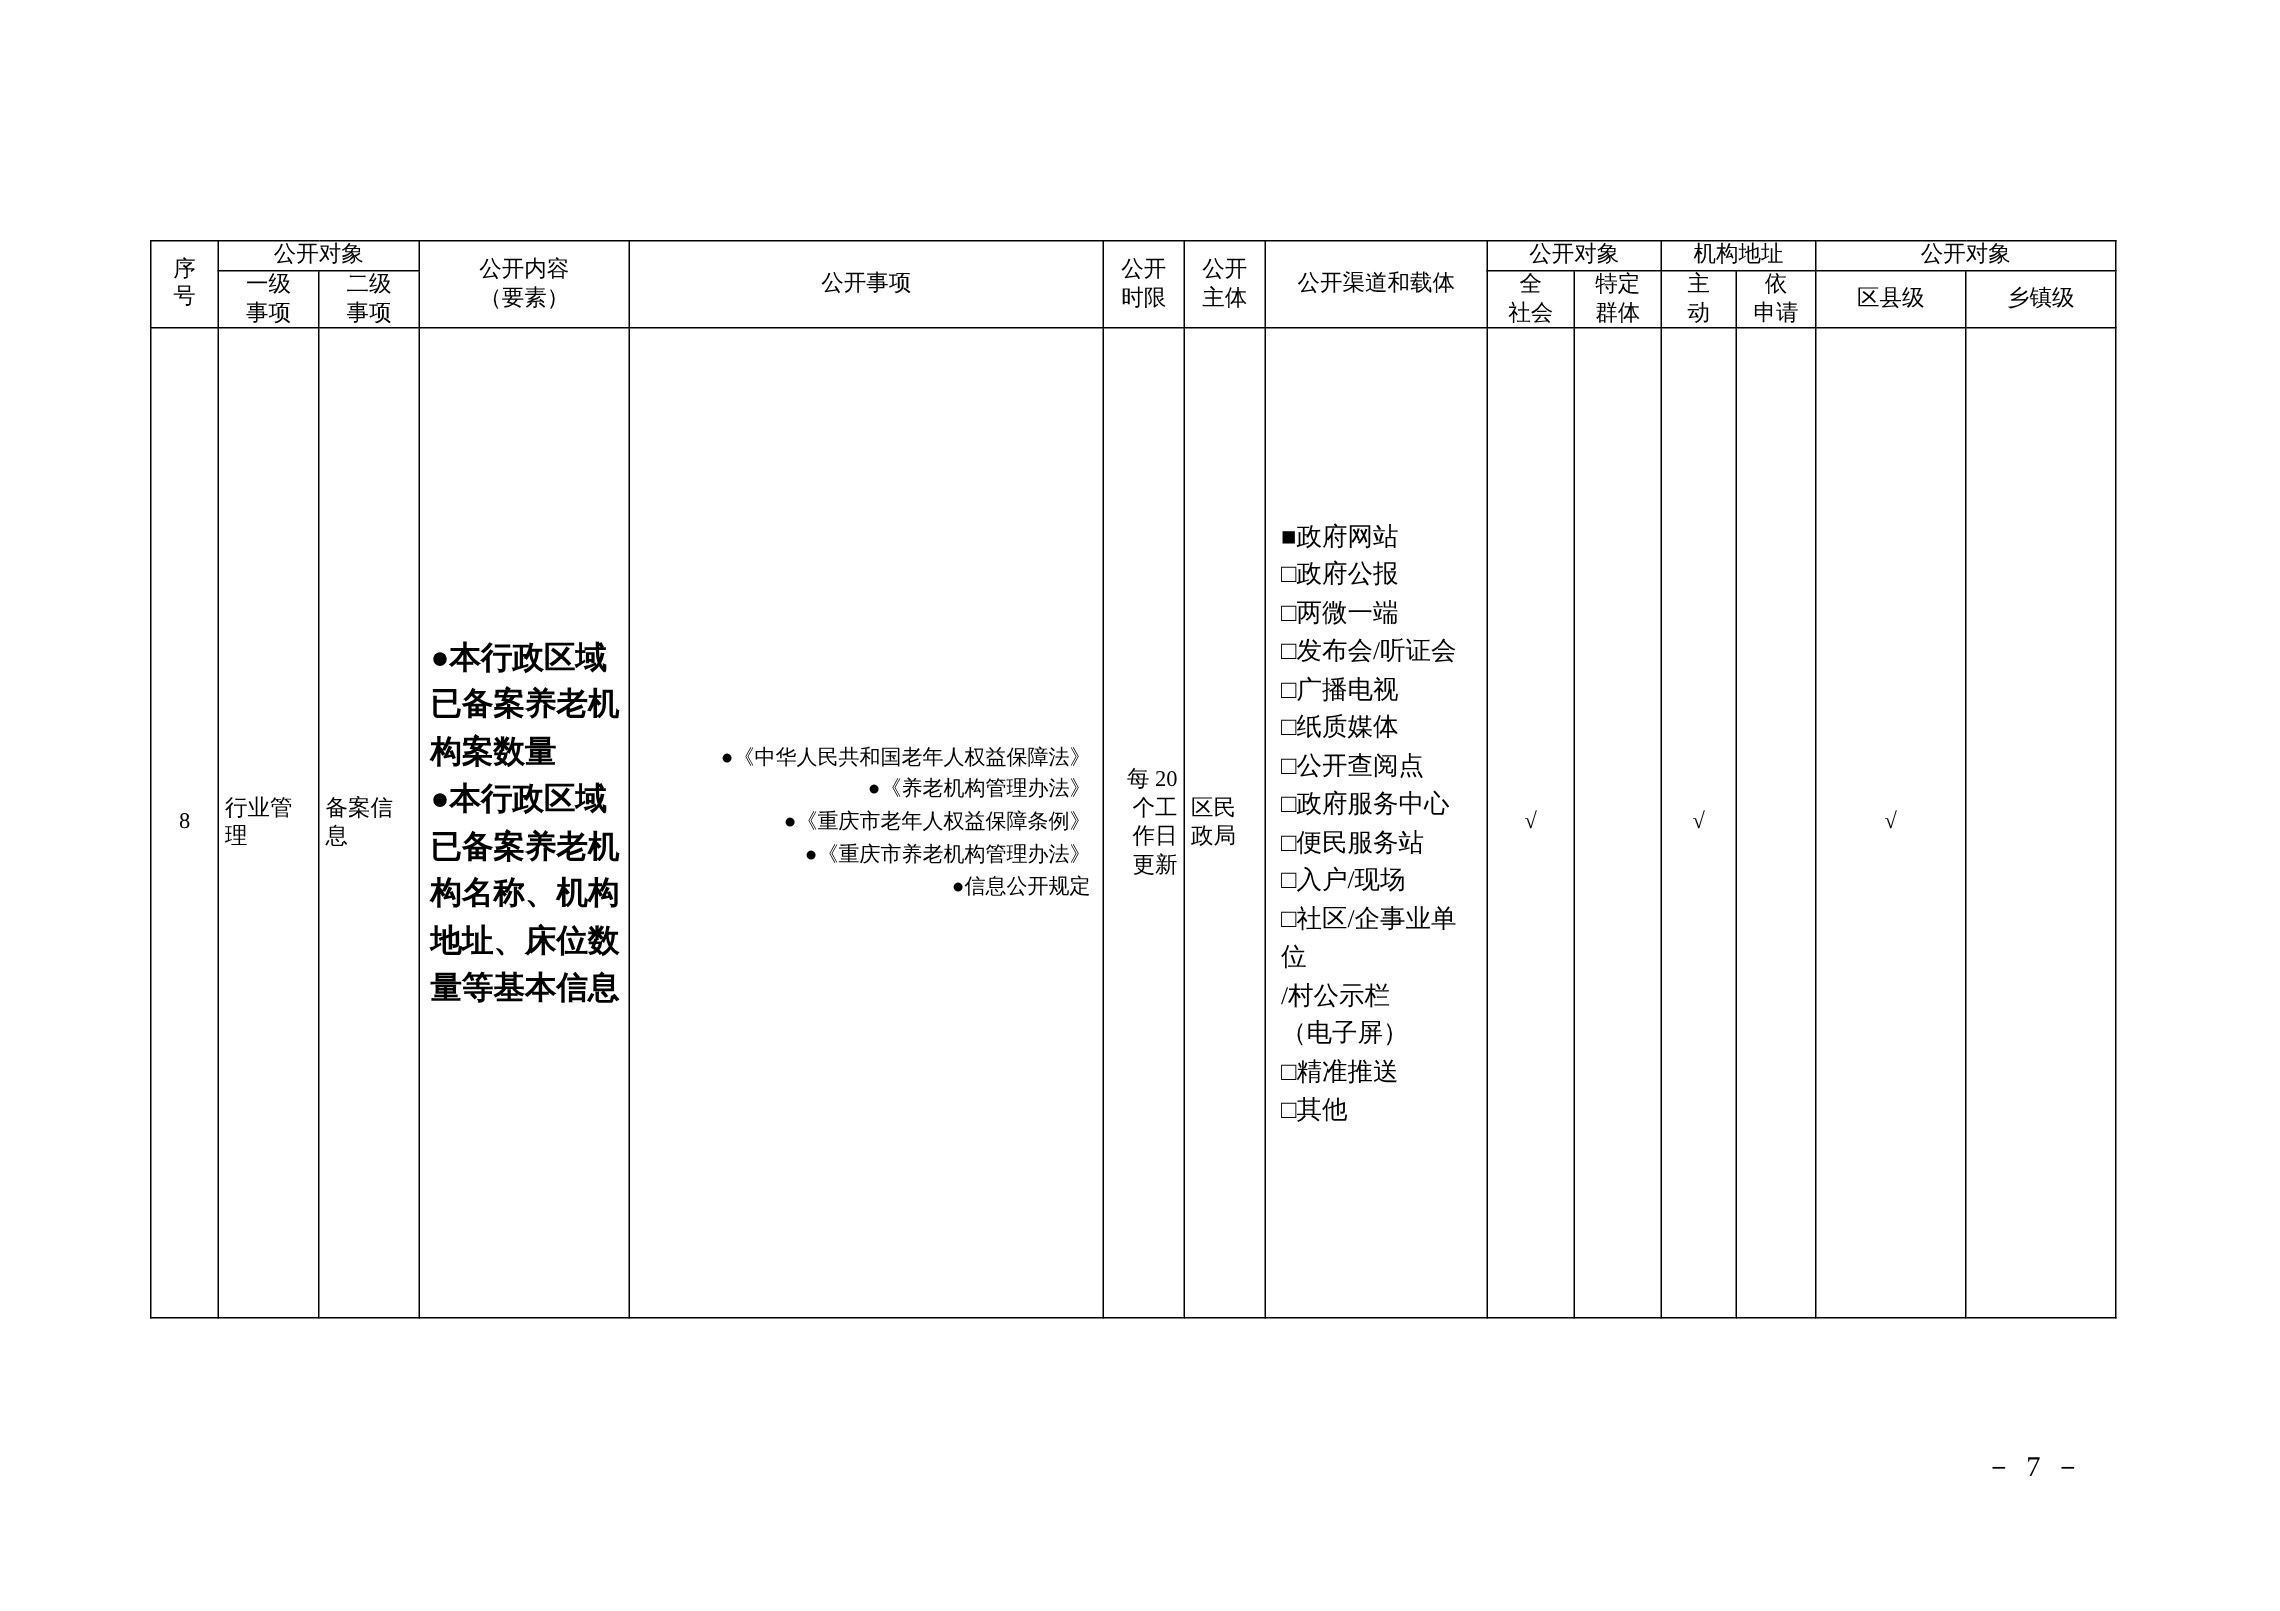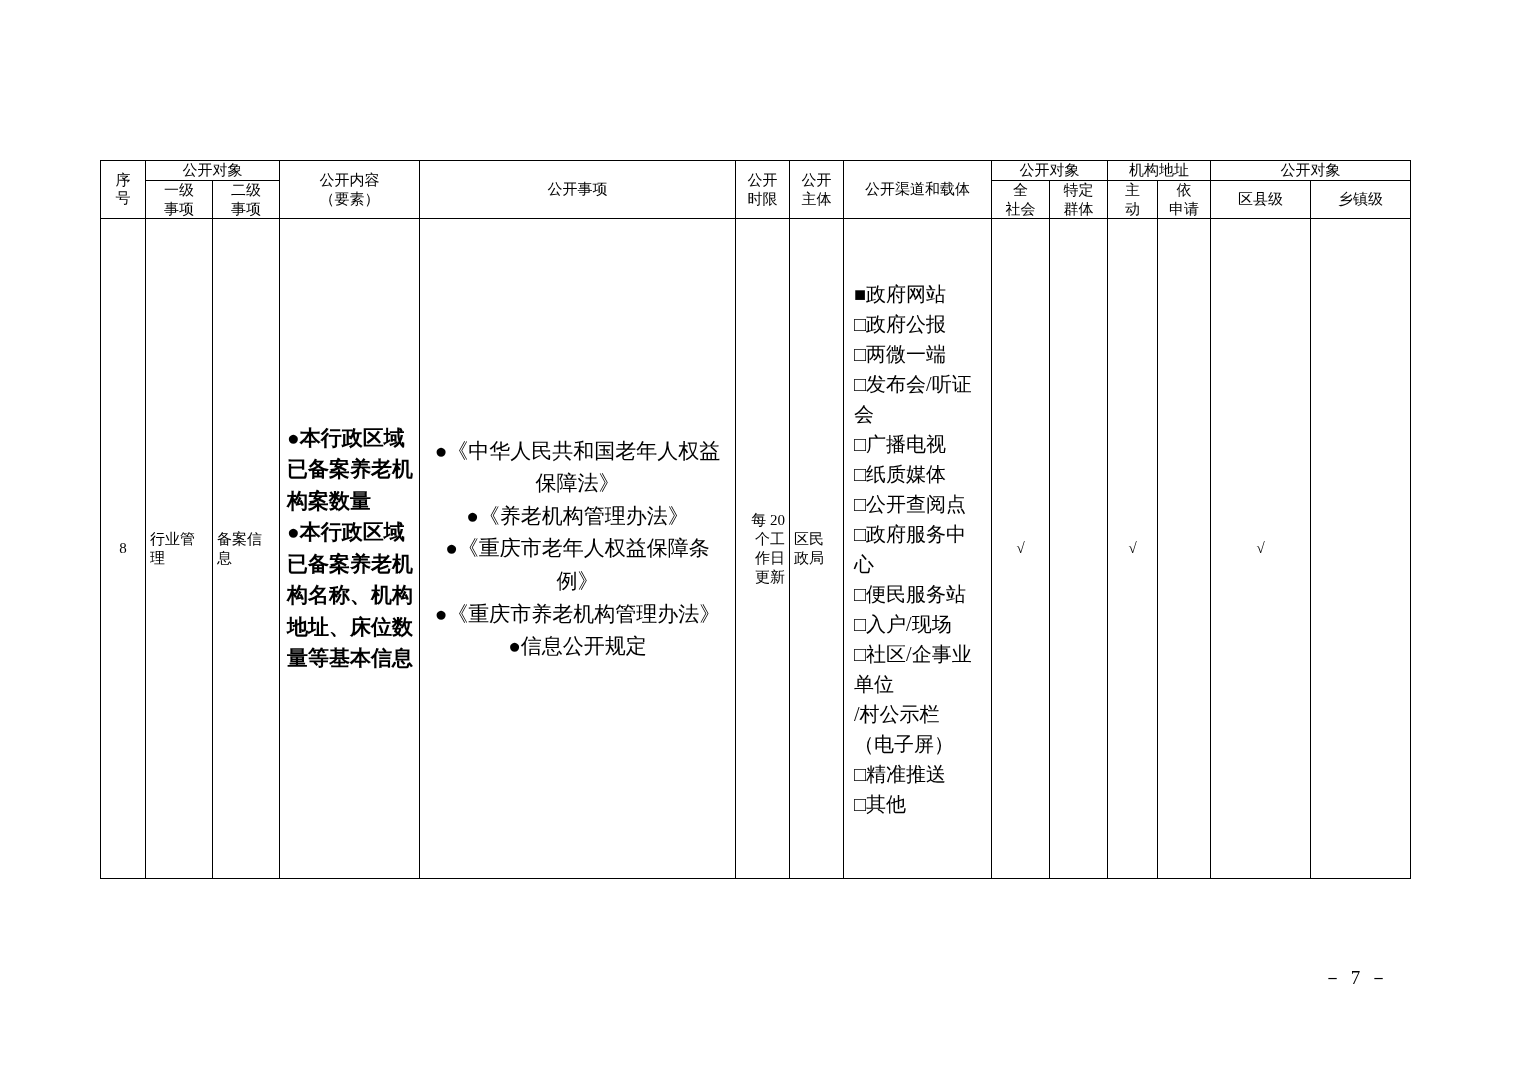--- a/index.html
+++ b/index.html
@@ -69,29 +69,29 @@
   }
 
   .content-list {
     text-align: left;
     padding: 2px 6px 2px 7px;
     font-size: 21px;
     line-height: 1.5;
     font-weight: bold;
   }
   .basis-list {
-    text-align: center;
+    text-align: right;
     padding: 2px 8px;
-    font-size: 21px;
+    font-size: 14px;
     line-height: 1.55;
   }
   .channel-list {
     text-align: left;
     padding: 2px 6px 2px 10px;
-    font-size: 20px;
+    font-size: 17px;
     line-height: 1.5;
   }
   .tick {
     font-size: 16px;
   }
 
   .seq-cell {
     font-size: 15.5px;
   }
 

